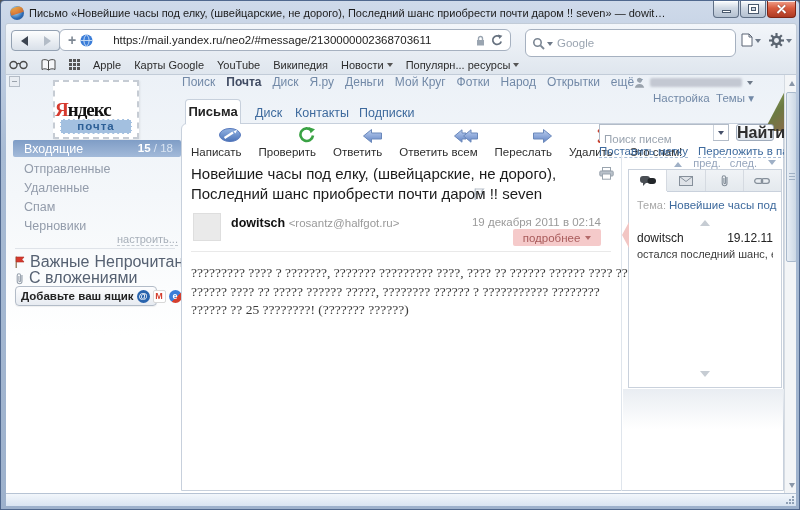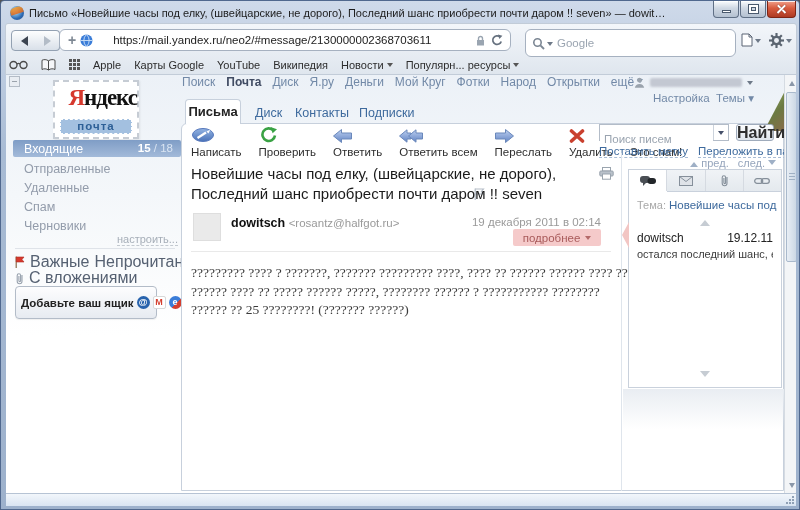--- a/index.html
+++ b/index.html
@@ -59,50 +59,50 @@
 
   .topnav{left:176px;top:0px;display:flex;gap:11px;font-size:12px;align-items:baseline;}
   .topnav a{color:#7289a7;text-decoration:none;cursor:pointer;white-space:nowrap;}
   .topnav a.active{color:#414c63;font-weight:bold;}
   .usr{left:628px;top:2px;display:flex;align-items:center;gap:5px;cursor:pointer;}
   .usr-blur{width:92px;height:9px;border-radius:2px;background:#c3c8d2;filter:blur(1.2px);}
   .settings-row{left:628px;top:16px;width:120px;text-align:right;font-size:11.5px;}
   .settings-row a{color:#7289a7;text-decoration:none;cursor:pointer;}
 
   .logo{left:47px;top:5px;width:86px;height:59px;background:#fff;border:2px dashed #c6ccd4;box-shadow:1px 1px 2px rgba(0,0,0,.08);cursor:pointer;}
-  .logo-brand{margin-top:3px;text-align:right;font-family:"Liberation Serif","DejaVu Serif",serif;font-weight:bold;font-size:23px;color:#111;letter-spacing:-1px;}
+  .logo-brand{margin-top:17px;text-align:left;font-family:"Liberation Serif","DejaVu Serif",serif;font-weight:bold;font-size:19px;color:#111;letter-spacing:-1px;}
   .logo-brand b{color:#d6392e;font-weight:bold;}
   .logo-band{position:absolute;left:5px;right:5px;bottom:3px;height:15px;background:#a3c0e0;border:1px dashed #fff;
       color:#2d5f96;font-weight:bold;font-size:11.5px;text-align:center;line-height:13px;letter-spacing:1px;}
 
   .folder{left:7px;width:168px;height:17px;font-size:12.5px;color:#939cab;padding-left:11px;cursor:pointer;white-space:nowrap;}
   .folder.sel{top:65px;height:17px;background:linear-gradient(#7f9dc6,#a3bad9);border-radius:2px;color:#fff;}
   .folder.sel .cnt{position:absolute;right:8px;top:2px;font-size:11.5px;color:#d9e4f2;}
   .folder.sel .cnt b{color:#fff;font-weight:bold;}
   .folder.sel span.lbl{position:absolute;left:11px;top:2px;}
   .cfg{left:0;top:158px;width:172px;text-align:right;font-size:11px;color:#a6aeb8;}
   .cfg span{border-bottom:1px dashed #c3c9d0;cursor:pointer;}
   .side-div{left:9px;top:173px;width:160px;border-top:1px solid #dfe3e9;}
   .filter-row{left:9px;height:14px;display:flex;align-items:center;gap:5px;font-size:16px;color:#566172;}
   .filter-row a{color:#566172;text-decoration:none;cursor:pointer;}
-  .addbox{left:9px;top:211px;width:142px;height:33px;border:1px solid #b3bcc8;border-radius:4px;
+  .addbox{left:9px;top:211px;width:142px;height:20px;border:1px solid #b3bcc8;border-radius:4px;
       background:linear-gradient(#fdfdfe,#e7ebf1);display:flex;align-items:center;gap:3px;padding:0 5px;cursor:pointer;
       font-size:11.5px;font-weight:bold;color:#222;white-space:nowrap;box-shadow:0 1px 1px rgba(0,0,0,.06);}
   .provider{width:13px;height:13px;border-radius:50%;font-size:9px;font-weight:bold;text-align:center;line-height:13px;flex:0 0 auto;}
   .prov-mailru{background:#2863ad;color:#fff;}
   .prov-gmail{background:#fff;border:1px solid #d8d8d8;border-radius:2px;color:#d43f2f;line-height:11px;}
   .prov-globe{background:linear-gradient(135deg,#3b7dd8 55%,#d43f2f 55%);color:#fff;line-height:13px;}
 
   .main-panel{left:175px;top:48px;width:603px;height:368px;background:#fff;border:1px solid #c7d0dc;border-radius:6px 0 0 0;}
   .tab-active{left:179px;top:24px;width:56px;height:25px;background:#fff;border:1px solid #c7d0dc;border-bottom:none;
       border-radius:4px 4px 0 0;text-align:center;font-size:13px;font-weight:bold;color:#222;line-height:24px;cursor:pointer;z-index:3;}
   .tab-link{top:31px;font-size:12.5px;color:#3e6a9d;cursor:pointer;}
 
   .mail-toolbar{left:185px;top:50px;display:flex;gap:17px;z-index:2;}
-  .mtb{display:flex;flex-direction:column;align-items:flex-start;cursor:pointer;}
+  .mtb{display:flex;flex-direction:column;align-items:flex-end;cursor:pointer;}
   .mtb .ic{height:18px;display:flex;align-items:flex-end;}
   .mtb .lb{margin-top:3px;font-size:11.5px;color:#2e2e2e;white-space:nowrap;}
 
   .mail-search{left:593px;top:49px;width:130px;height:17px;border:1px solid #b3bcc8;background:#fff;display:flex;align-items:center;z-index:2;}
   .mail-search-input{flex:1;border:none;outline:none;font:11.5px "Liberation Sans",sans-serif;padding:0 4px;min-width:0;margin-top:12px;}
   .ms-drop{width:15px;height:100%;border-left:1px solid #ccd3dc;display:flex;justify-content:center;cursor:pointer;}
   .ms-drop .caret{margin-top:6px;border-top-color:#45506a;}
   .find-btn{left:730px;top:49px;width:38px;height:17px;border:1px solid #9fabbb;border-radius:3px;z-index:2;
       background:linear-gradient(#fcfdfe,#dfe5ec);font-size:16px;font-weight:bold;color:#2e2e2e;text-align:center;line-height:15px;cursor:pointer;}
   .mark-links{left:593px;top:70px;display:flex;gap:10px;font-size:11.5px;z-index:2;white-space:nowrap;}
@@ -117,21 +117,21 @@
   .details-btn{left:507px;top:154px;width:88px;height:17px;background:#f5caca;border-radius:2px;z-index:2;cursor:pointer;
       display:flex;align-items:center;justify-content:center;gap:5px;font-size:11.5px;color:#a85a5a;}
   .details-btn .caret{border-top-color:#b46a6a;margin-top:3px;}
   .msg-div{left:185px;top:176px;width:420px;border-top:1px solid #e9e9e9;z-index:2;}
   .body-text{left:185px;top:189px;width:432px;font-family:"Liberation Serif","DejaVu Serif",serif;
       font-size:13.5px;line-height:18.5px;color:#3a3a3a;z-index:2;}
   .body-text div{white-space:nowrap;}
   .v-div{left:615px;top:78px;width:1px;height:338px;background:#dfe5ec;z-index:2;}
 
   .prevnext{left:680px;top:82px;width:90px;display:flex;gap:9px;justify-content:flex-end;font-size:11px;color:#96a5bc;z-index:3;}
-  .prevnext span{cursor:pointer;display:flex;align-items:center;gap:3px;}
+  .prevnext span{cursor:pointer;display:flex;align-items:center;gap:11px;}
   .tri-up{width:0;height:0;border:4px solid transparent;border-bottom:5px solid #9fb0c6;margin-bottom:2px;}
   .tri-dn{width:0;height:0;border:4px solid transparent;border-top:5px solid #9fb0c6;margin-top:3px;}
 
   .preview{left:622px;top:94px;width:154px;height:219px;background:#fff;border:1px solid #c9d1dc;z-index:3;}
   .pv-tabs{display:flex;height:22px;background:linear-gradient(#f0f3f6,#e4e9ee);border-bottom:1px solid #c9d1dc;}
   .pv-tab{flex:1;display:flex;align-items:center;justify-content:center;border-right:1px solid #d5dae1;cursor:pointer;}
   .pv-tab:last-child{border-right:none;}
   .pv-tab.on{background:#fff;box-shadow:0 1px 0 #fff;}
   .pv-subject{margin:7px 0 0 8px;font-size:11px;color:#a9a9a9;white-space:nowrap;overflow:hidden;width:140px;}
   .pv-subject a{font-size:11.5px;color:#3e6a9d;border-bottom:1px dotted #8fa9c8;text-decoration:none;cursor:pointer;}

